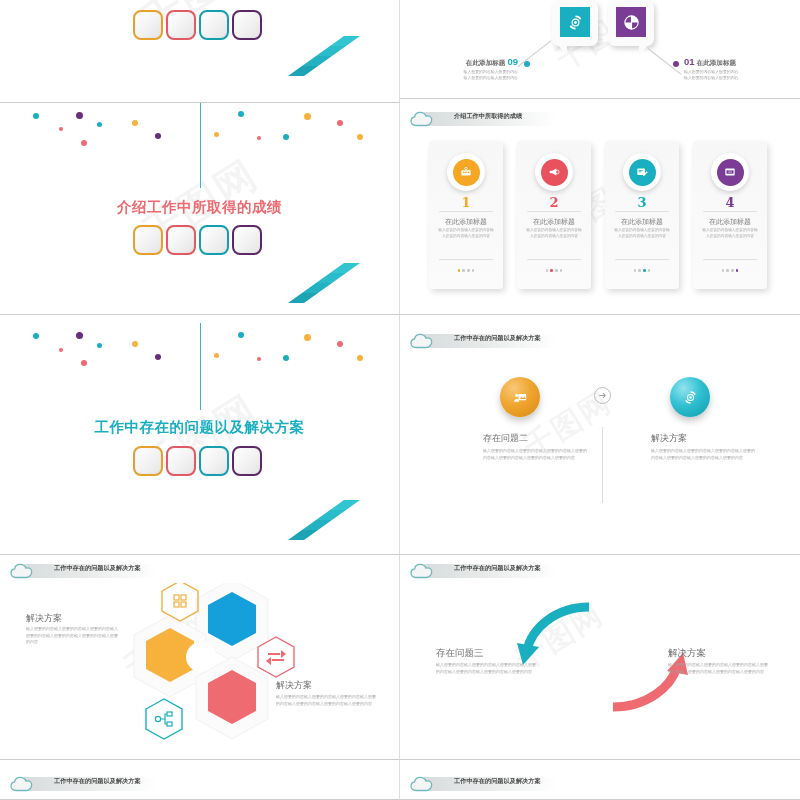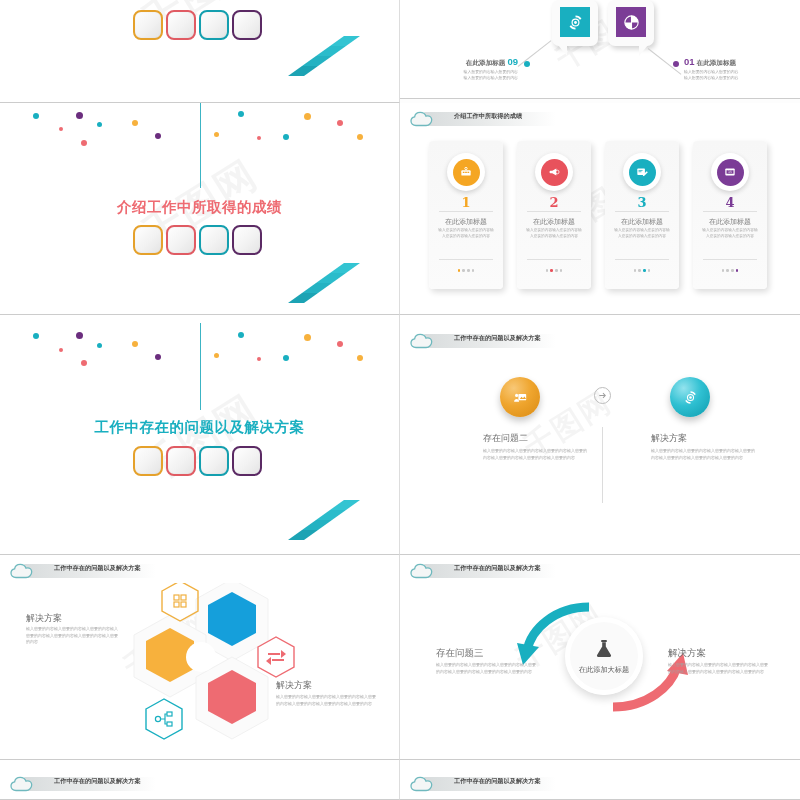--- a/index.html
+++ b/index.html
@@ -510,27 +510,20 @@
       <div class="ribbon-title">工作中存在的问题以及解决方案</div>
     </div>
 
     <svg style="position:absolute;left:105px;top:40px;width:200px;height:130px;" viewBox="0 0 200 130">
       <path d="M84,12 C50,12 26,34 22,56" fill="none" stroke="#19AFC0" stroke-width="9" stroke-linecap="butt"></path>
       <polygon points="12,48 34,52 18,70" fill="#19AFC0"></polygon>
       <path d="M108,112 C142,112 166,92 172,72" fill="none" stroke="#EE6B72" stroke-width="9" stroke-linecap="butt"></path>
       <polygon points="183,80 162,76 178,58" fill="#EE6B72"></polygon>
     </svg>
 
-    <div class="big-circle" style="left:165px;top:62px;">
-      <svg width="24" height="24" viewBox="0 0 24 24" fill="#4d4d4d">
-        <rect x="9.2" y="3" width="5.6" height="2" rx="0.6"></rect>
-        <path d="M10.2 5.2h3.6v4.3l5.1 8.6c.5.9-.1 2-1.1 2H6.2c-1 0-1.6-1.1-1.1-2l5.1-8.6V5.2z"></path>
-      </svg>
-      <div class="cap">在此添加大标题</div>
-    </div>
 
     <div class="sec-h" style="left:36px;top:92px;font-size:9.5px;">存在问题三</div>
     <div class="sec-b" style="left:36px;top:107px;width:103px;">输入您要的内容输入您要的内容输入您要的内容输入您要的内容输入您要的内容输入您要的内容输入您要的内容</div>
 
     <div class="sec-h" style="left:268px;top:92px;font-size:9.5px;">解决方案</div>
     <div class="sec-b" style="left:268px;top:107px;width:103px;">输入您要的内容输入您要的内容输入您要的内容输入您要的内容输入您要的内容输入您要的内容输入您要的内容</div>
   </div>
 
   <div class="slide" style="left:0;top:760px;width:400px;height:40px;">
     <div class="cloud-head" style="top:14px;">

